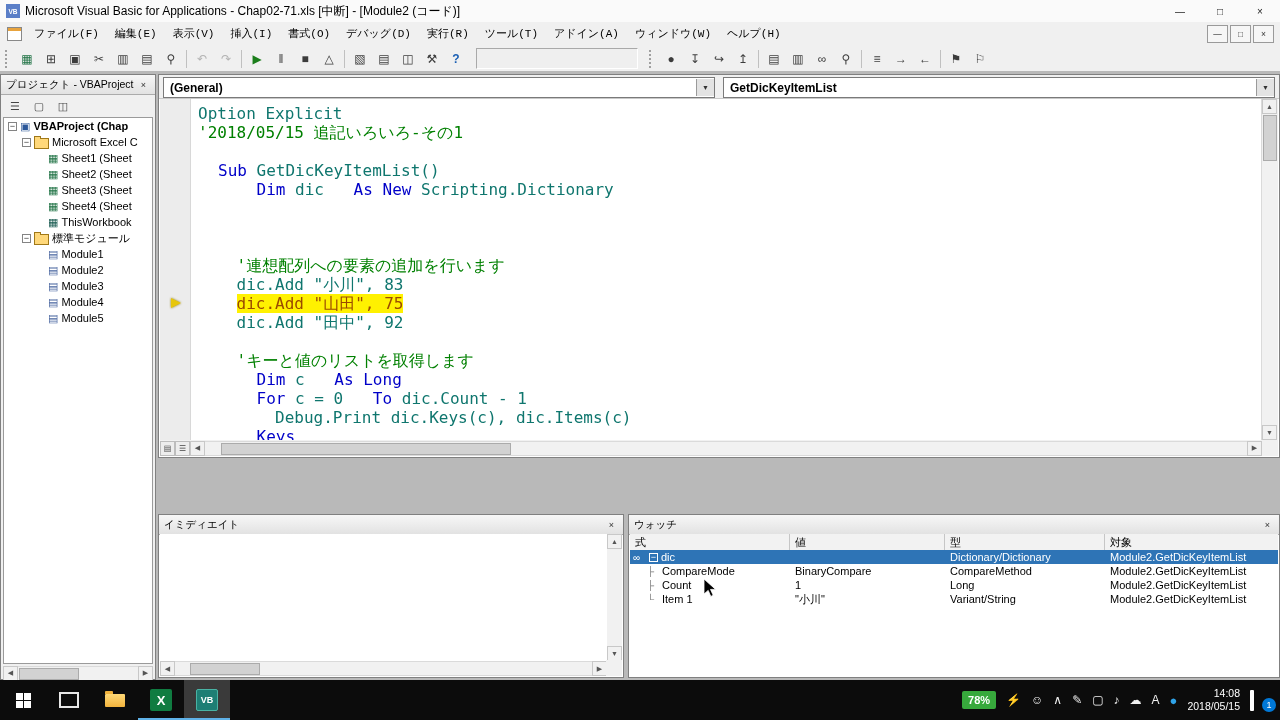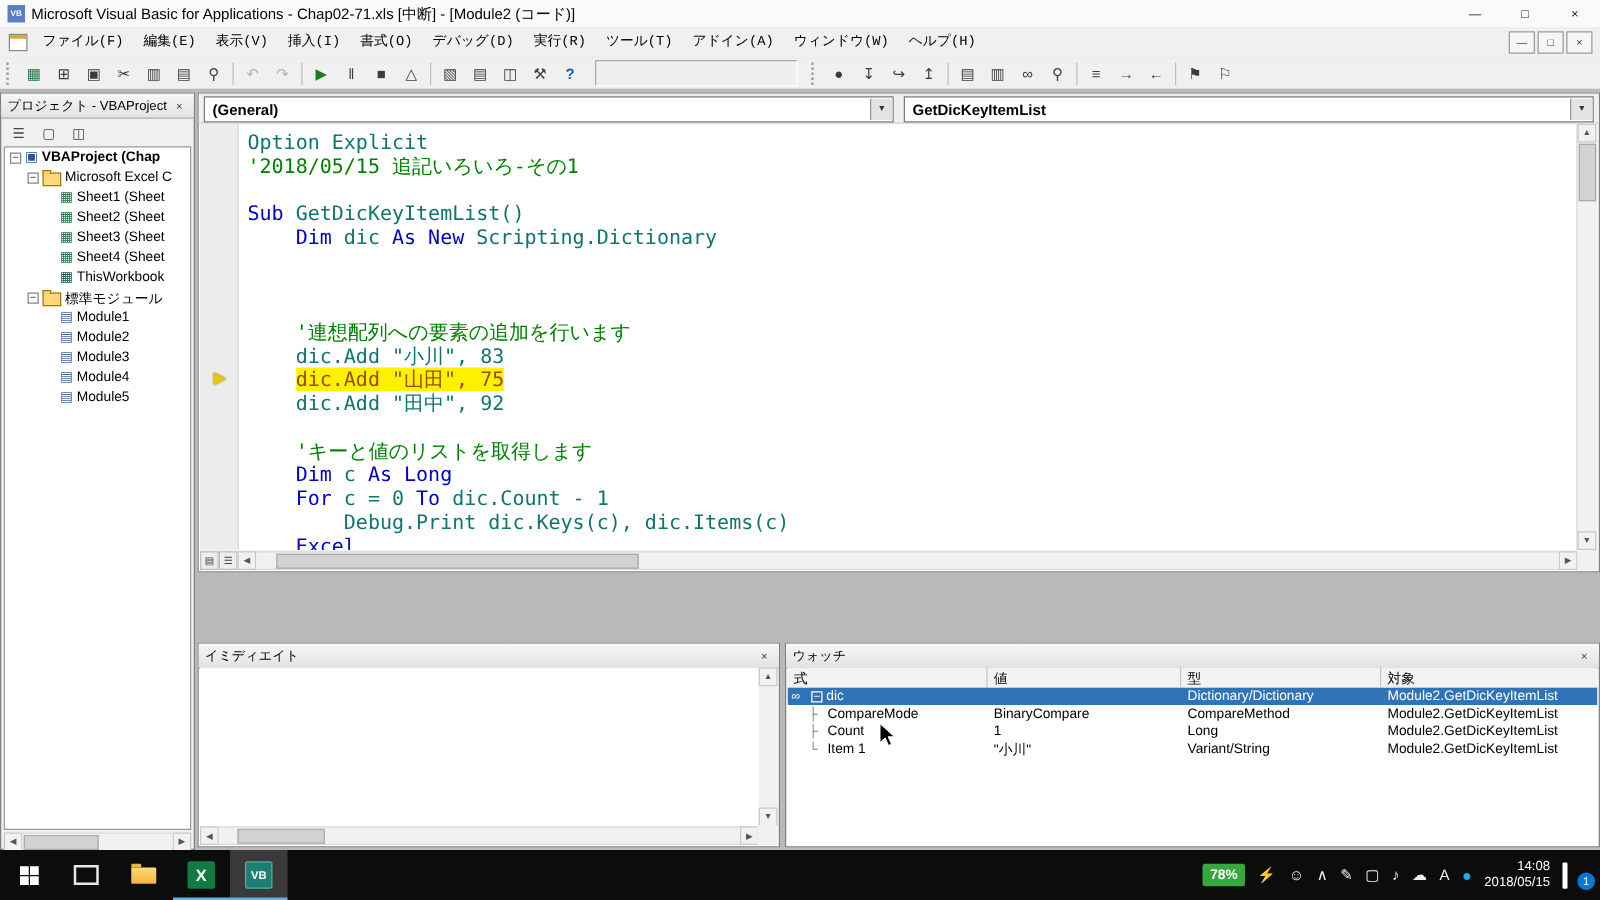--- a/index.html
+++ b/index.html
@@ -57,21 +57,21 @@
   .code-window{left:158px;top:74px;width:1122px;height:384px;background:#FFF;}
   .combo-row{height:24px;background:#F0F0F0;display:flex;gap:8px;padding:2px 4px;box-sizing:border-box;border-bottom:1px solid #C9C9C9;}
   .combo{flex:1;background:#FFF;border:1px solid #7A7A7A;display:flex;align-items:center;justify-content:space-between;height:19px;}
   .combo-text{font-size:12px;font-weight:bold;padding-left:6px;white-space:nowrap;}
   .combo-arrow{width:17px;height:17px;background:#E3E3E3;border-left:1px solid #9A9A9A;font-size:7px;display:flex;align-items:center;justify-content:center;color:#333;}
   .code-body{position:absolute;left:1px;top:24px;right:1px;bottom:17px;background:#FFF;overflow:hidden;}
   .code-margin{position:absolute;left:0;top:0;bottom:0;width:30px;background:#ECECEC;border-right:1px solid #D8D8D8;}
   .exec-arrow{position:absolute;left:11px;width:0;height:0;border-top:5px solid transparent;border-bottom:5px solid transparent;border-left:10px solid #E7C60A;filter:drop-shadow(0 0 1px #8A7400);}
   .code-text{position:absolute;left:30px;top:0;right:16px;bottom:0;padding:5px 0 0 8px;font-family:"DejaVu Sans Mono",monospace;font-size:16px;line-height:19px;}
   .code-line{height:19px;white-space:pre;}
-  .tok-kw{color:#0000C8;}
+  .tok-kw{color:#0000C8;margin-left:20px;}
   .tok-id{color:#0f766e;}
   .tok-cm{color:#008000;margin-top:20px;}
   .tok-cmr{color:#C03028;}
   .code-line.hl span:not(.tok-ws){background:#FFF100;color:#9A4A00;}
   .code-vscroll{position:absolute;right:1px;top:24px;bottom:17px;width:16px;background:#F1F1F1;border-left:1px solid #DADADA;}
   .code-vscroll .sb-thumb{left:1px;right:1px;top:16px;height:46px;}
   .code-bottombar{position:absolute;left:1px;right:17px;bottom:1px;height:16px;display:flex;align-items:center;background:#F1F1F1;}
   .view-btn{width:15px;height:15px;flex:none;background:#EDEDED;border:1px solid #BDBDBD;font-size:8px;display:flex;align-items:center;justify-content:center;color:#444;box-sizing:border-box;}
   .code-bottombar .h-thumb{left:16px;top:1px;height:12px;width:290px;}
   .corner{position:absolute;right:1px;bottom:1px;width:16px;height:16px;background:#F1F1F1;}
@@ -315,21 +315,21 @@
           <div class="code-line"></div>
           <div class="code-line"><span class="tok-ws">    </span><span class="tok-cm">'連想配列への要素の追加を行います</span></div>
           <div class="code-line"><span class="tok-ws">    </span><span class="tok-id">dic.Add "小川", 83</span></div>
           <div class="code-line hl"><span class="tok-ws">    </span><span class="tok-id">dic.Add "山田", 75</span></div>
           <div class="code-line"><span class="tok-ws">    </span><span class="tok-id">dic.Add "田中", 92</span></div>
           <div class="code-line"></div>
           <div class="code-line"><span class="tok-ws">    </span><span class="tok-cm">'キーと値のリストを取得します</span></div>
           <div class="code-line"><span class="tok-ws">    </span><span class="tok-kw">Dim </span><span class="tok-id">c </span><span class="tok-kw">As Long</span></div>
           <div class="code-line"><span class="tok-ws">    </span><span class="tok-kw">For </span><span class="tok-id">c = 0 </span><span class="tok-kw">To </span><span class="tok-id">dic.Count - 1</span></div>
           <div class="code-line"><span class="tok-ws">        </span><span class="tok-id">Debug.Print dic.Keys(c), dic.Items(c)</span></div>
-          <div class="code-line"><span class="tok-ws">    </span><span class="tok-kw">Excel</span></div>
+          <div class="code-line"><span class="tok-ws">    </span><span class="tok-kw">Keys</span></div>
           <div class="code-line"><span class="tok-kw">End Sub</span></div>
         </div>
     </div>
     <div class="code-vscroll">
       <span class="sb-btn" style="position:absolute;top:0;left:0;">▲</span>
       <span class="sb-thumb"></span>
       <span class="sb-btn" style="position:absolute;bottom:0;left:0;">▼</span>
     </div>
     <div class="code-bottombar">
       <span class="view-btn">▤</span>

